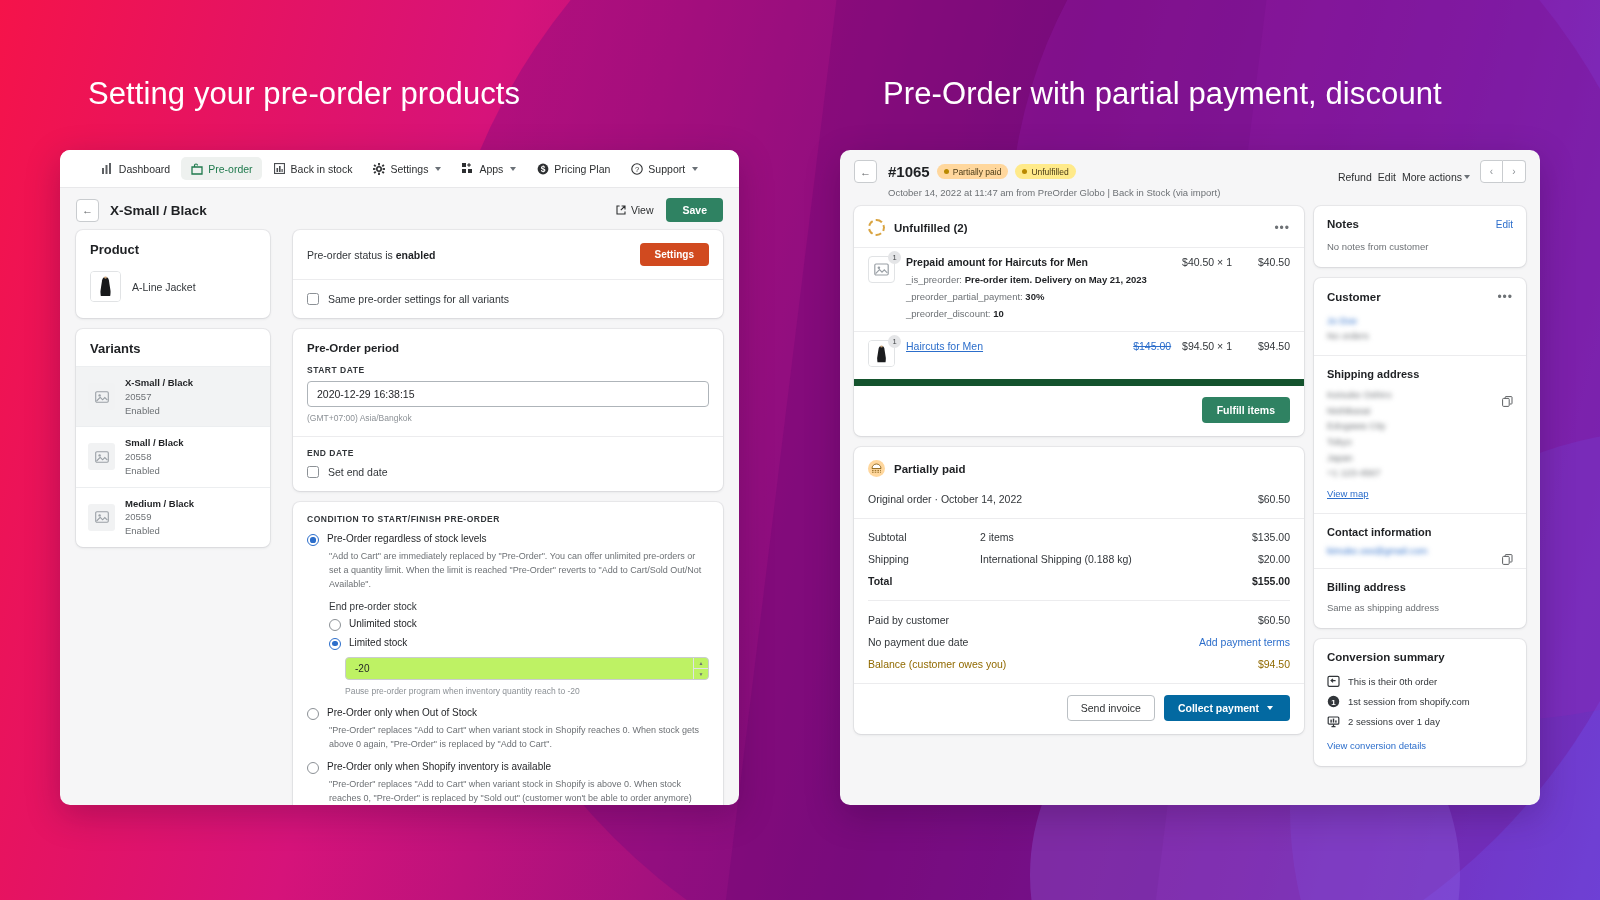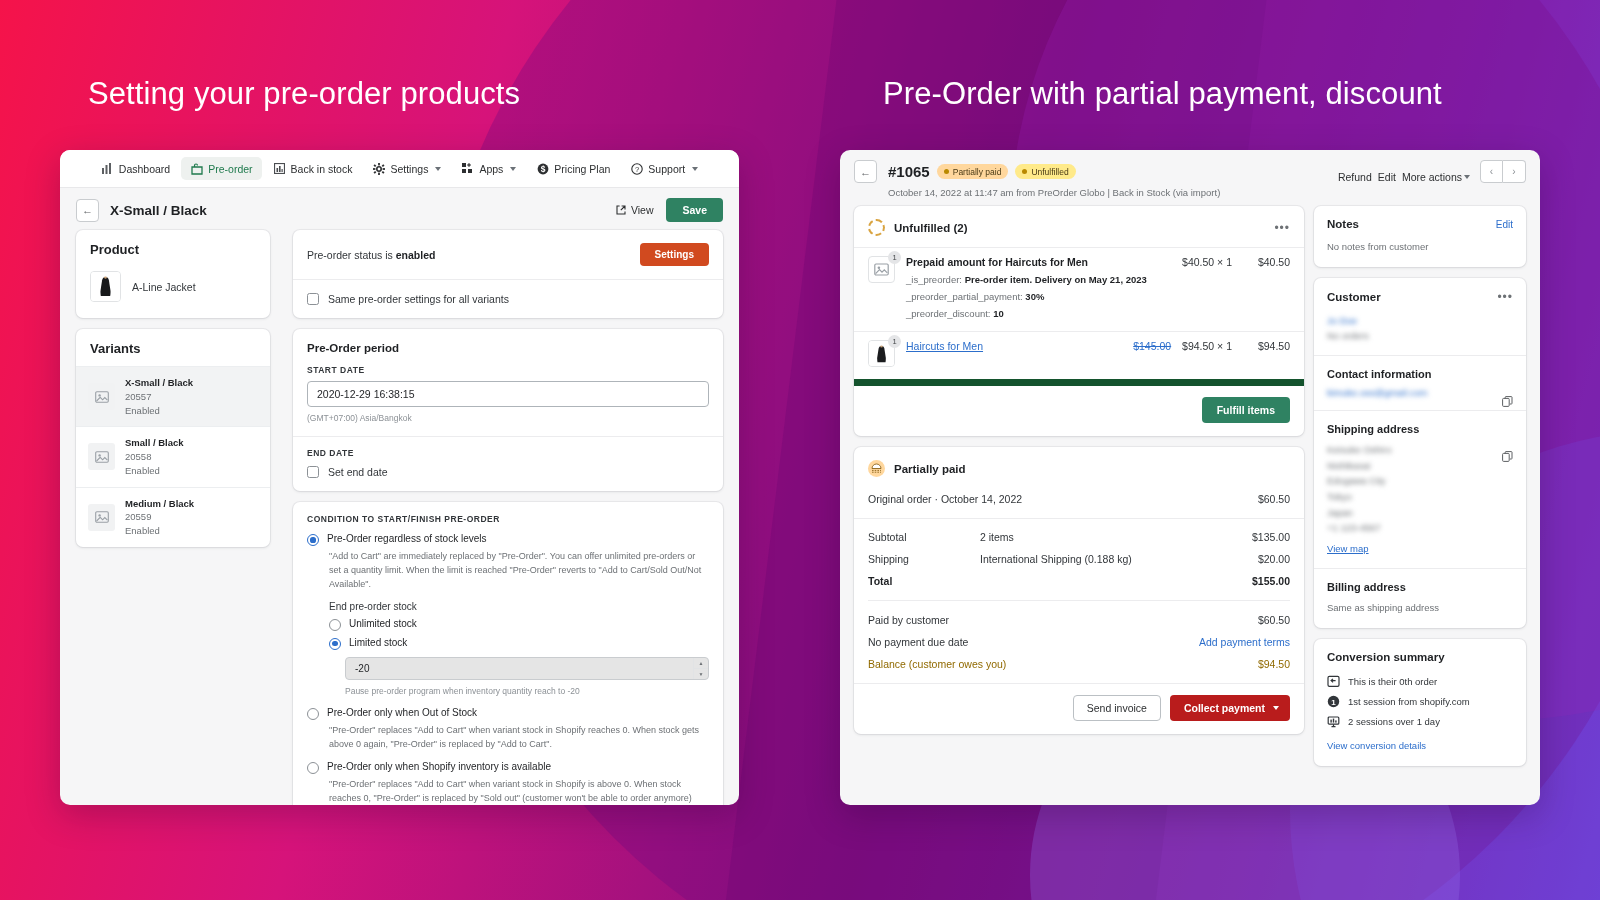--- a/index.html
+++ b/index.html
@@ -96,21 +96,21 @@
   .radio { width: 12px; height: 12px; border-radius: 50%; border: 1.4px solid #8c9196;
            background: #fff; flex: 0 0 12px; margin-top: 1px; position: relative; }
   .radio.on { border: 1.4px solid #2c6ecb; }
   .radio.on::after { content: ""; position: absolute; left: 2.4px; top: 2.4px; width: 5.2px;
                      height: 5.2px; border-radius: 50%; background: #2c6ecb; }
   .radio-lbl { font-size: 10px; color: #1f2124; }
   .radio-desc { font-size: 9px; color: #6d7175; line-height: 1.55; padding: 4px 18px 0 36px; }
   .sub-lbl { font-size: 10px; color: #32363a; padding: 9px 14px 6px 36px; }
   .sub-radio { padding-left: 36px; }
   .num-wrap { margin: 7px 14px 0 52px; display: flex; border: 1px solid #c9cccf;
-              border-radius: 4px; background: #e5e5e5; overflow: hidden; }
+              border-radius: 4px; background: #bef264; overflow: hidden; }
   .num-in { flex: 1; padding: 5px 9px; font-size: 10px; color: #1f2124; }
   .spin { width: 15px; border-left: 1px solid #e1e3e5; display: flex; flex-direction: column; }
   .spin div { flex: 1; display: flex; align-items: center; justify-content: center;
               font-size: 5px; color: #6d7175; }
   .spin div:first-child { border-bottom: 1px solid #e1e3e5; }
   .num-hint { font-size: 8.5px; color: #8c9196; padding: 6px 14px 11px 52px; }
 
   
   .win-right {
     position: absolute; left: 840px; top: 150px; width: 700px; height: 655px;
@@ -182,22 +182,22 @@
   .prow .c3 { text-align: center; white-space: nowrap; }
   .prow.b { font-weight: 700; color: #1f2124; }
   .prow.link .c3 { color: #2c6ecb; }
   .prow.bal { color: #916a00; }
   .prow.bal .c3 { color: #916a00; }
   .pdiv { border-top: 1px solid #ececee; margin: 8px 0; }
   .pay-foot { display: flex; justify-content: flex-end; gap: 9px; padding: 11px 14px 13px 14px;
               border-top: 1px solid #ececee; }
   .ghost-btn { background: #fff; border: 1px solid #bbc0c4; color: #2d2f31; font-size: 10.5px;
                padding: 6px 13px; border-radius: 4px; }
-  .green-btn { background: #b91c1c; color: #fff; font-size: 10.5px; font-weight: 600;
-               padding: 6px 11px 6px 14px; border-radius: 4px; display: flex;
+  .green-btn { background: #0369a1; color: #fff; font-size: 10.5px; font-weight: 600;
+               padding: 6px 17px 6px 14px; border-radius: 4px; display: flex;
                align-items: center; gap: 8px; }
   .wcaret { width: 0; height: 0; border-left: 3.2px solid transparent;
             border-right: 3.2px solid transparent; border-top: 4px solid #fff; }
 
   .sc-h { display: flex; align-items: center; padding: 12px 13px 9px 13px; }
   .sc-t { font-size: 11.5px; font-weight: 700; color: #1f2124; }
   .sc-edit { margin-left: auto; font-size: 10px; color: #2c6ecb; }
   .sc-body { padding: 0 13px 13px 13px; font-size: 9.5px; color: #6d7175; line-height: 1.6; }
   .sc-sec { padding: 12px 13px 12px 13px; border-top: 1px solid #ececee; }
   .sc-lbl { font-size: 11px; font-weight: 700; color: #1f2124; margin-bottom: 7px; }
@@ -643,41 +643,41 @@
         <div class="sc-h">
           <div class="sc-t">Customer</div>
           <div class="dots">•••</div>
         </div>
         <div class="sc-body" style="padding-bottom:11px">
           <div class="blur blur-link">Jo Doe</div>
           <div class="blur blur-txt">No orders</div>
         </div>
 
         <div class="sc-sec sc-rel">
-          <div class="sc-lbl">Contact information</div>
-          <div class="blur blur-link">kimuke.oss@gmail.com</div>
-          <div class="copy-ic" style="top:40px">
-            <svg width="11" height="11" viewBox="0 0 11 11">
-                <rect x="0.6" y="2.4" width="6.6" height="8" rx="1" fill="none" stroke="#5c5f62" stroke-width="1"></rect>
-                <path d="M3.2 2.4V1.2c0-.3.3-.6.6-.6h5.6c.3 0 .6.3.6.6v6.2c0 .3-.3.6-.6.6H8" fill="none" stroke="#5c5f62" stroke-width="1"></path>
-              </svg>
-          </div>
-        </div>
-
-        <div class="sc-sec sc-rel">
           <div class="sc-lbl">Shipping address</div>
           <div class="blur blur-txt">
             <div>Keisuke Oshiro</div>
             <div>Nishikasai</div>
             <div>Edogawa City</div>
             <div>Tokyo</div>
             <div>Japan</div>
             <div>+1 123-4567</div>
           </div>
           <a class="mlink">View map</a>
+          <div class="copy-ic" style="top:40px">
+            <svg width="11" height="11" viewBox="0 0 11 11">
+                <rect x="0.6" y="2.4" width="6.6" height="8" rx="1" fill="none" stroke="#5c5f62" stroke-width="1"></rect>
+                <path d="M3.2 2.4V1.2c0-.3.3-.6.6-.6h5.6c.3 0 .6.3.6.6v6.2c0 .3-.3.6-.6.6H8" fill="none" stroke="#5c5f62" stroke-width="1"></path>
+              </svg>
+          </div>
+        </div>
+
+        <div class="sc-sec sc-rel">
+          <div class="sc-lbl">Contact information</div>
+          <div class="blur blur-link">kimuke.oss@gmail.com</div>
           <div class="copy-ic" style="top:40px">
             <svg width="11" height="11" viewBox="0 0 11 11">
                 <rect x="0.6" y="2.4" width="6.6" height="8" rx="1" fill="none" stroke="#5c5f62" stroke-width="1"></rect>
                 <path d="M3.2 2.4V1.2c0-.3.3-.6.6-.6h5.6c.3 0 .6.3.6.6v6.2c0 .3-.3.6-.6.6H8" fill="none" stroke="#5c5f62" stroke-width="1"></path>
               </svg>
           </div>
         </div>
 
         <div class="sc-sec">
           <div class="sc-lbl">Billing address</div>

